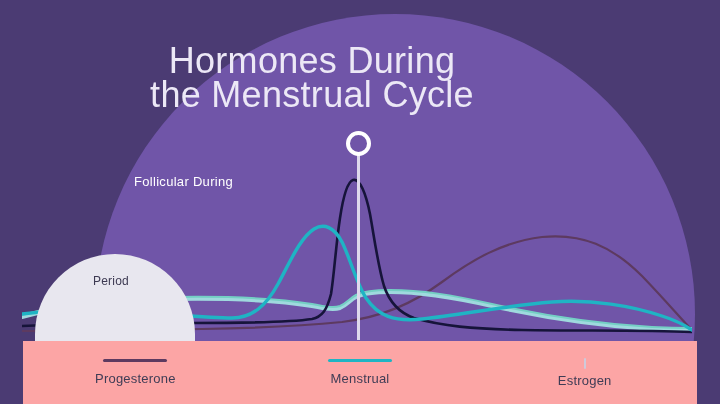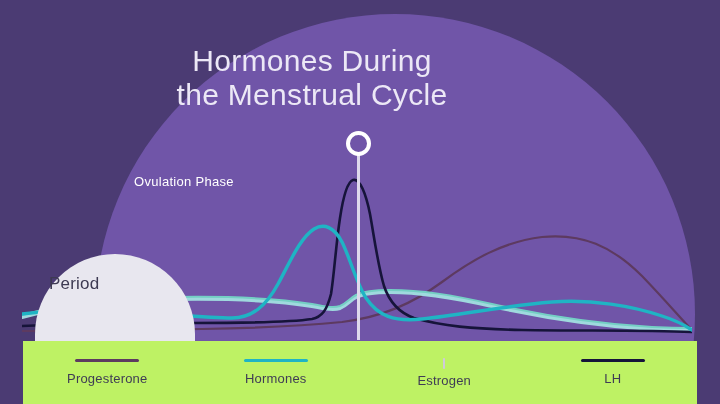--- a/index.html
+++ b/index.html
@@ -43,38 +43,38 @@
     position: absolute;
     left: 35px;
     top: 254px;
     width: 160px;
     height: 170px;
     border-radius: 80px 80px 0 0;
     background: #e8e7ef;
   }
   .period-label {
     position: absolute;
-    left: 49px;
+    left: 31px;
     top: 274px;
     width: 160px;
-    text-align: left;
-    font-size: 17px;
+    text-align: center;
+    font-size: 12px;
     color: #3d3a52;
     letter-spacing: .2px;
   }
 
   
   .title {
     position: absolute;
     left: 0;
     top: 44px;
     width: 624px;
     text-align: center;
     color: #ece8f6;
-    font-size: 30px;
+    font-size: 36px;
     line-height: 34px;
     font-weight: 400;
     letter-spacing: .3px;
     white-space: pre-line;
   }
 
   
   .phase {
     position: absolute;
     color: #ffffff;
@@ -105,21 +105,21 @@
     background: transparent;
   }
 
   
   .legend-panel {
     position: absolute;
     left: 23px;
     top: 341px;
     width: 674px;
     height: 63px;
-    background: #bef264;
+    background: #fca5a5;
   }
   .legend-items {
     position: absolute;
     left: 0;
     top: 0;
     width: 674px;
     height: 63px;
     display: flex;
     align-items: center;
   }
@@ -185,45 +185,41 @@
                C570,285 610,292 640,302 C656,307 664,312 670,316"></path>
     </svg>
   </div>
 
   <div class="period-dome"></div>
   <div class="period-label">Period</div>
 
   <div class="title">Hormones During
 the Menstrual Cycle</div>
 
-  <div class="phase phase-follicular">Ovulation Phase</div>
+  <div class="phase phase-follicular">Follicular During</div>
 
   <div class="ovu-line"></div>
   <div class="ovu-ring"></div>
 
   <div class="legend-panel">
     <div class="legend-items">
 
       <div class="legend-item">
         <div class="legend-swatch" style="background:#5d3a60"></div>
         <div class="legend-text">Progesterone</div>
       </div>
 
       <div class="legend-item">
         <div class="legend-swatch" style="background:#1fb4c4"></div>
-        <div class="legend-text">Hormones</div>
+        <div class="legend-text">Menstrual</div>
       </div>
 
       <div class="legend-item">
         <div class="legend-swatch ovu"></div>
         <div class="legend-text">Estrogen</div>
       </div>
 
-      <div class="legend-item">
-        <div class="legend-swatch" style="background:#16143a"></div>
-        <div class="legend-text">LH</div>
-      </div>
 
 
     </div>
   </div>
 
 </div>
 
 </body></html>

